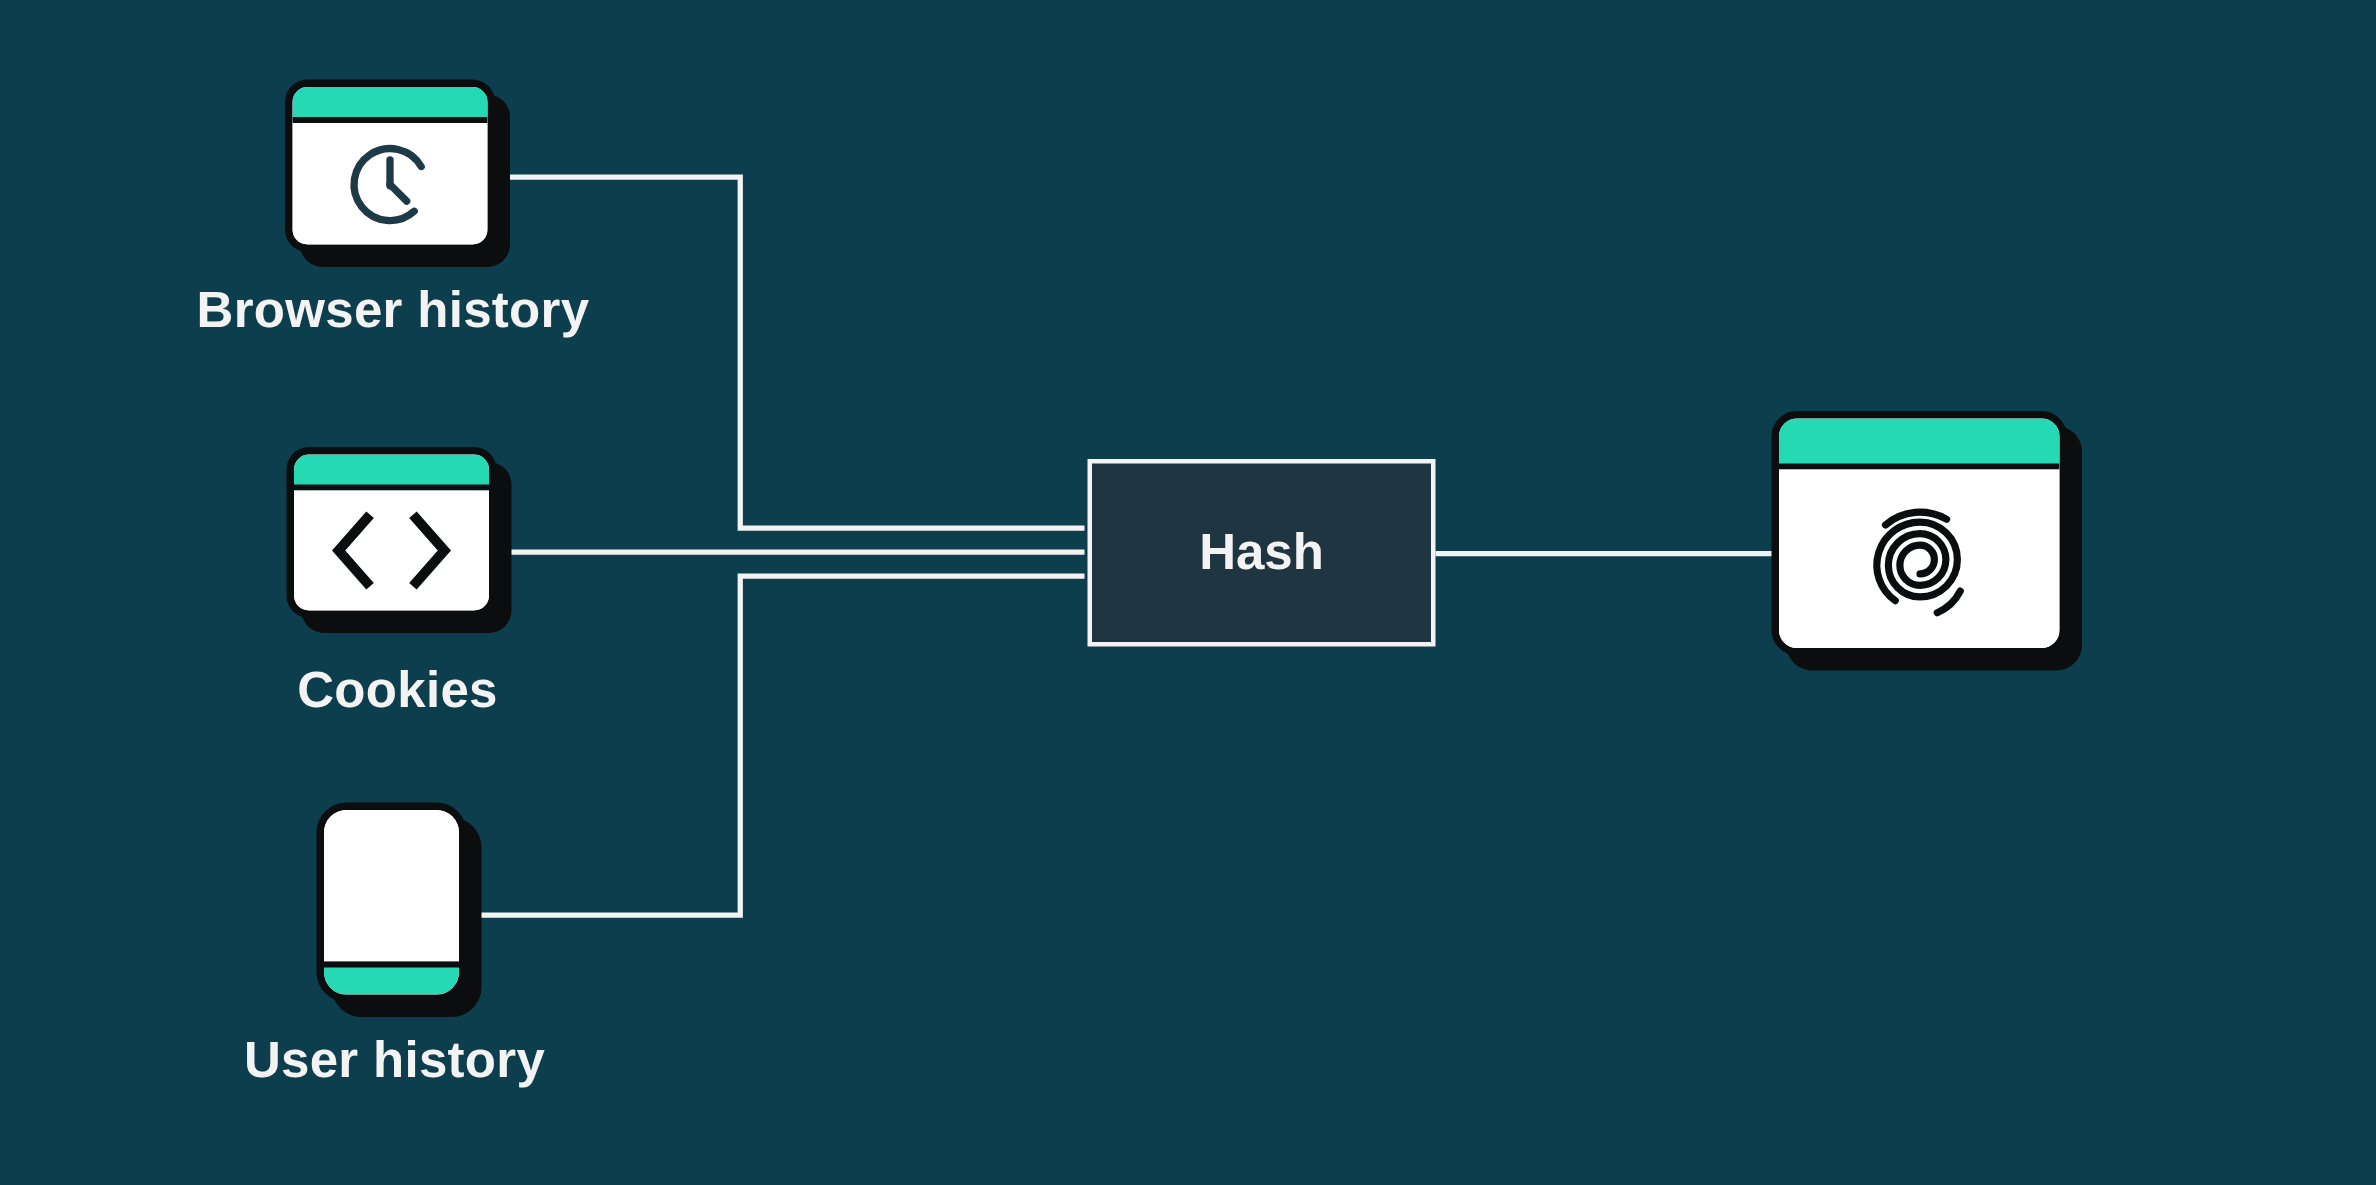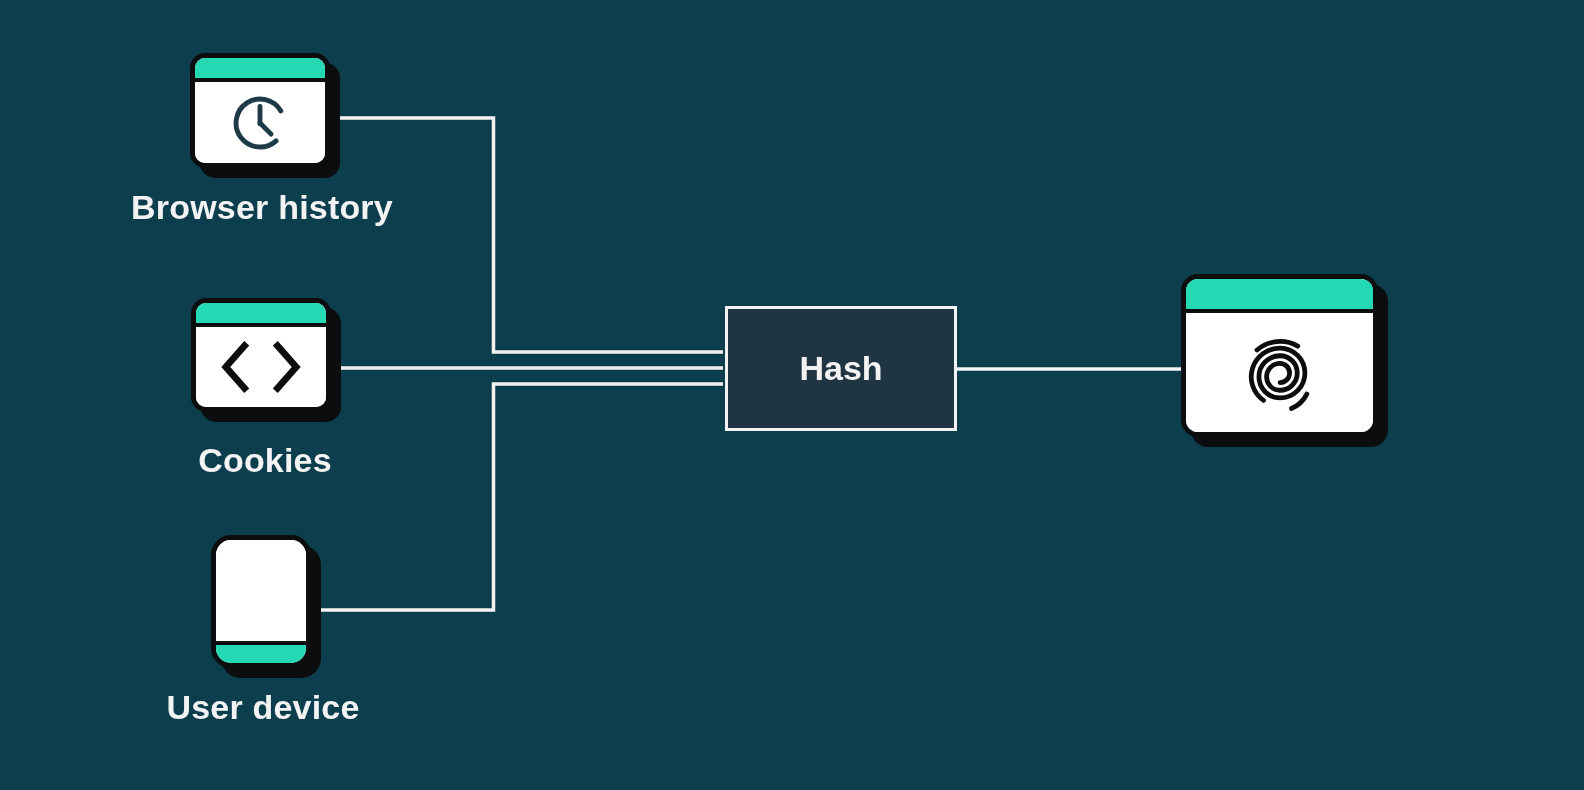--- a/index.html
+++ b/index.html
@@ -91,21 +91,21 @@
         </g>
       </svg>
     </div>
   </div>
   <div class="node-label label-cookies">Cookies</div>
 
   <div class="phone device">
     <div class="screen"></div>
     <div class="homebar"></div>
   </div>
-  <div class="node-label label-device">User device</div>
+  <div class="node-label label-device">User history</div>
 
   <div class="hash-box">
     <span>Hash</span>
   </div>
 
   <div class="win fingerprint">
     <div class="titlebar"></div>
     <div class="winbody">
       <svg class="glyph" width="92" height="92" viewBox="0 0 96 96" aria-hidden="true">
         <g fill="none" stroke="var(--ink)" stroke-width="5" stroke-linecap="round">

